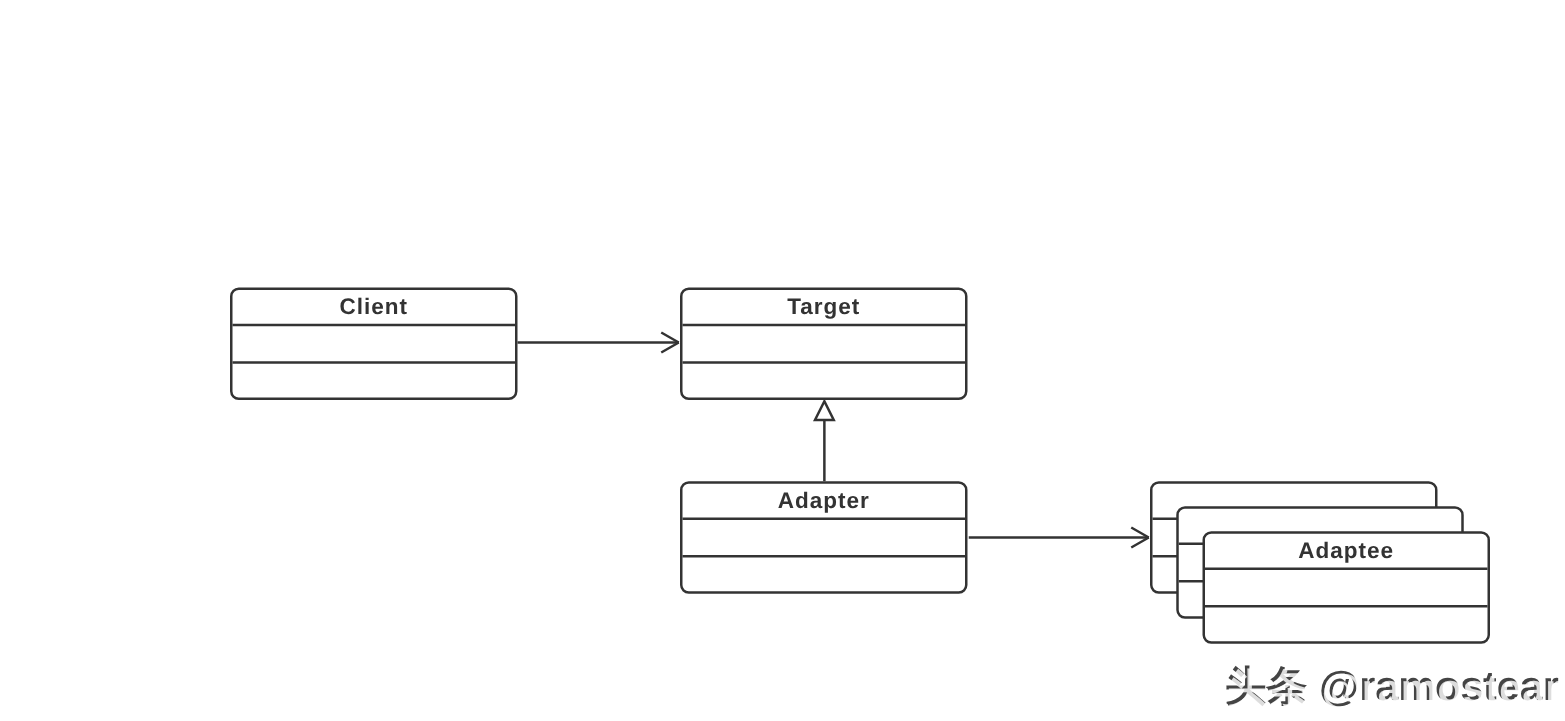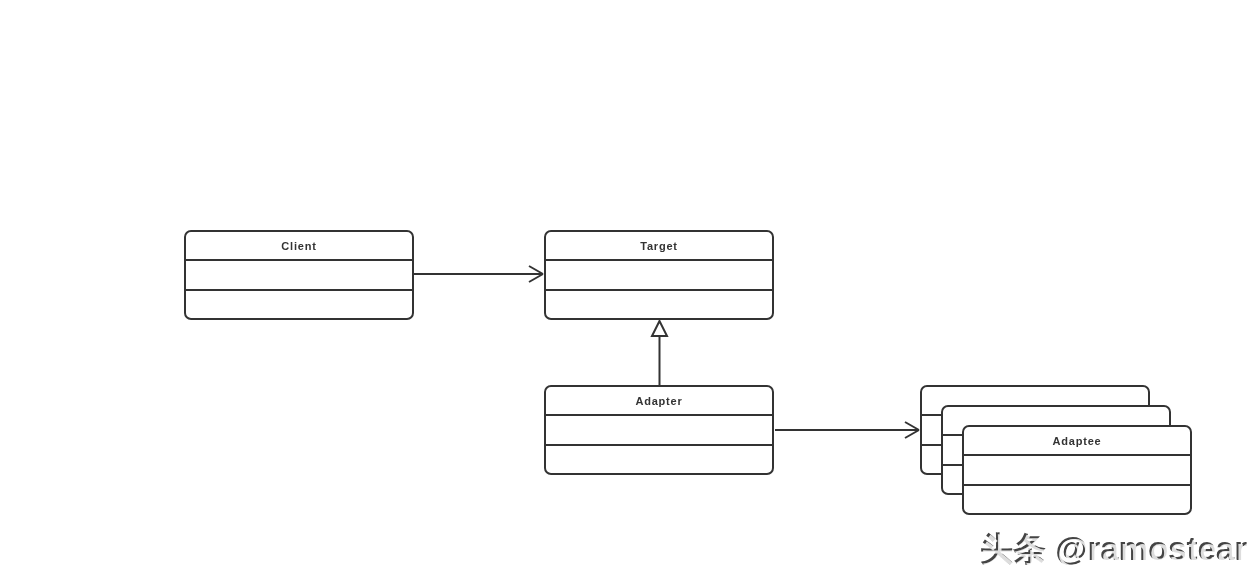--- a/index.html
+++ b/index.html
@@ -31,21 +31,21 @@
     border-radius: 7px;
     background: #ffffff;
     display: flex;
     flex-direction: column;
   }
   .uml-box .title-row {
     flex: 1;
     display: flex;
     align-items: center;
     justify-content: center;
-    font-size: 11px;
+    font-size: 18px;
     font-weight: bold;
     letter-spacing: 0.8px;
     color: #333333;
   }
   .uml-box .compartment {
     flex: 1;
     border-top: 2px solid #333333;
   }
   .box-client  { left: 184px; top: 230px; }
   .box-target  { left: 544px; top: 230px; }

